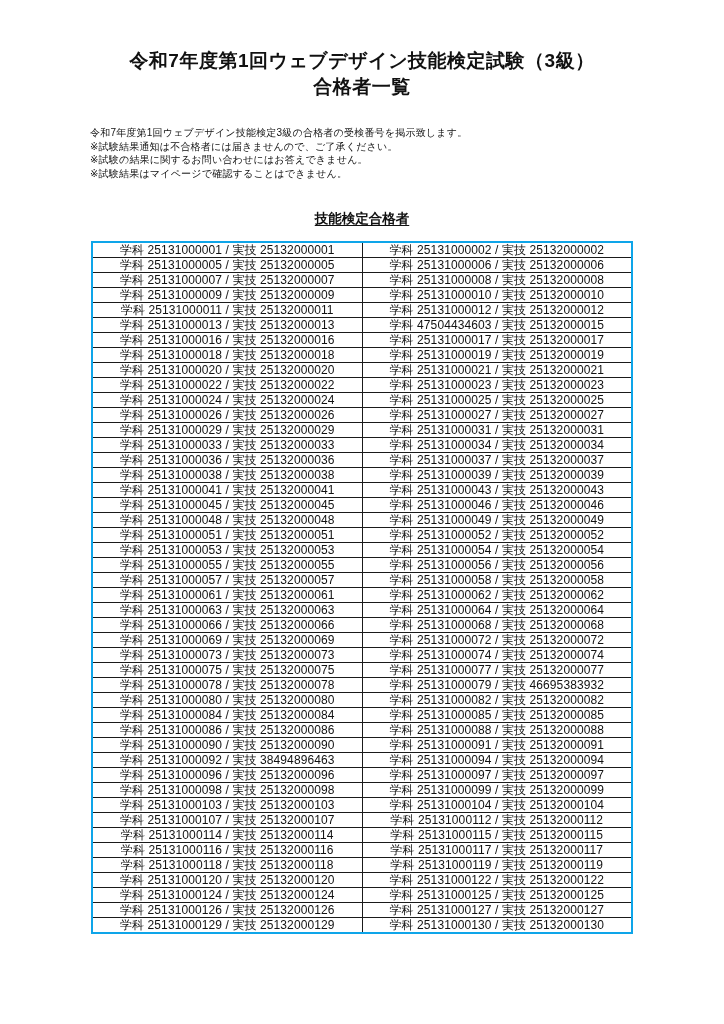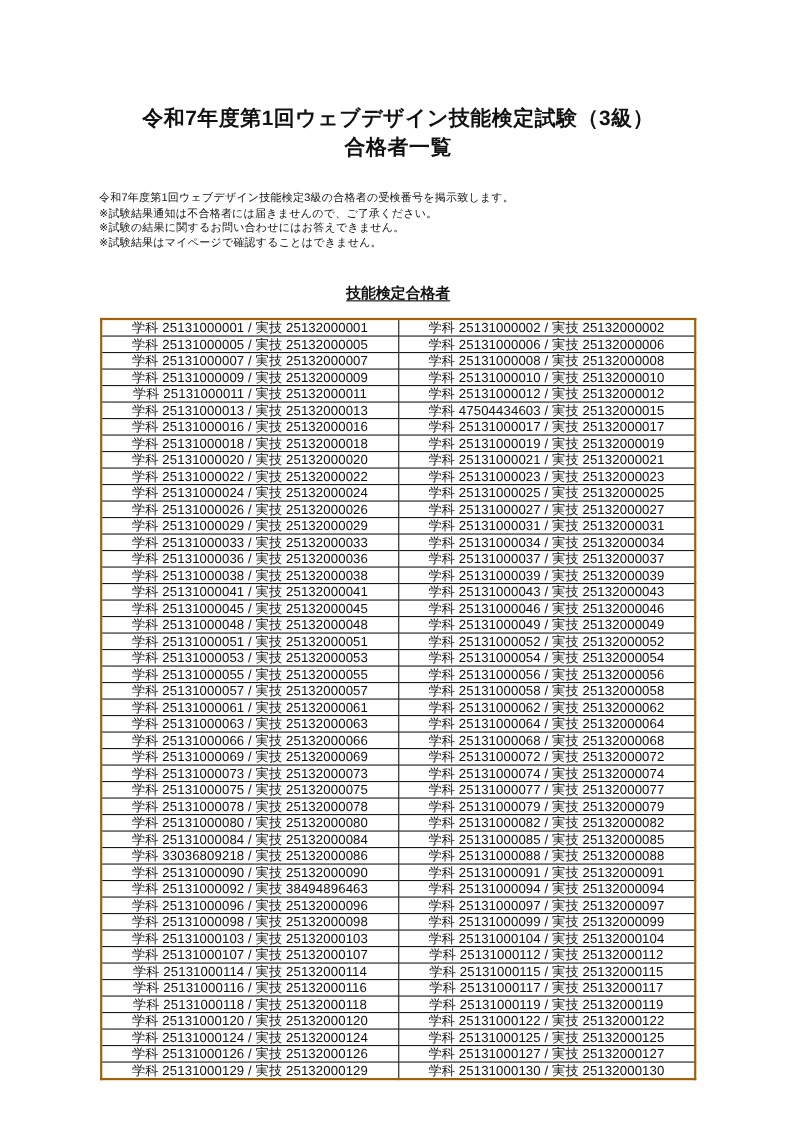--- a/index.html
+++ b/index.html
@@ -11,21 +11,21 @@
     position: relative;
     width: 724px;
     height: 1024px;
     margin: 0 auto;
     background: #ffffff;
     font-family: "Liberation Sans", "DejaVu Sans", sans-serif;
     color: #111111;
     overflow: hidden;
   }
   .doc-title {
-    padding-top: 96px;
+    padding-top: 48px;
     text-align: center;
     font-size: 19px;
     font-weight: bold;
     line-height: 26px;
     letter-spacing: 0.5px;
   }
   .intro {
     margin: 26px 0 0 90px;
     font-size: 10px;
     line-height: 13.5px;
@@ -38,21 +38,21 @@
     font-weight: bold;
   }
   .section-heading span {
     text-decoration: underline;
     text-underline-offset: 2px;
   }
   table.passers {
     margin: 13px auto 0 auto;
     width: 542px;
     border-collapse: collapse;
-    border: 2px solid #a16207;
+    border: 2px solid #0ea5e9;
     table-layout: fixed;
   }
   table.passers td {
     border: 1px solid #1a1a1a;
     width: 50%;
     text-align: center;
     font-size: 12px;
     line-height: 13px;
     padding: 0.5px 0;
     white-space: nowrap;
@@ -193,32 +193,32 @@
         <tr>
           <td>学科 25131000073 / 実技 25132000073</td>
           <td>学科 25131000074 / 実技 25132000074</td>
         </tr>
         <tr>
           <td>学科 25131000075 / 実技 25132000075</td>
           <td>学科 25131000077 / 実技 25132000077</td>
         </tr>
         <tr>
           <td>学科 25131000078 / 実技 25132000078</td>
-          <td>学科 25131000079 / 実技 25132000079</td>
+          <td>学科 25131000079 / 実技 46695383932</td>
         </tr>
         <tr>
           <td>学科 25131000080 / 実技 25132000080</td>
           <td>学科 25131000082 / 実技 25132000082</td>
         </tr>
         <tr>
           <td>学科 25131000084 / 実技 25132000084</td>
           <td>学科 25131000085 / 実技 25132000085</td>
         </tr>
         <tr>
-          <td>学科 33036809218 / 実技 25132000086</td>
+          <td>学科 25131000086 / 実技 25132000086</td>
           <td>学科 25131000088 / 実技 25132000088</td>
         </tr>
         <tr>
           <td>学科 25131000090 / 実技 25132000090</td>
           <td>学科 25131000091 / 実技 25132000091</td>
         </tr>
         <tr>
           <td>学科 25131000092 / 実技 38494896463</td>
           <td>学科 25131000094 / 実技 25132000094</td>
         </tr>

